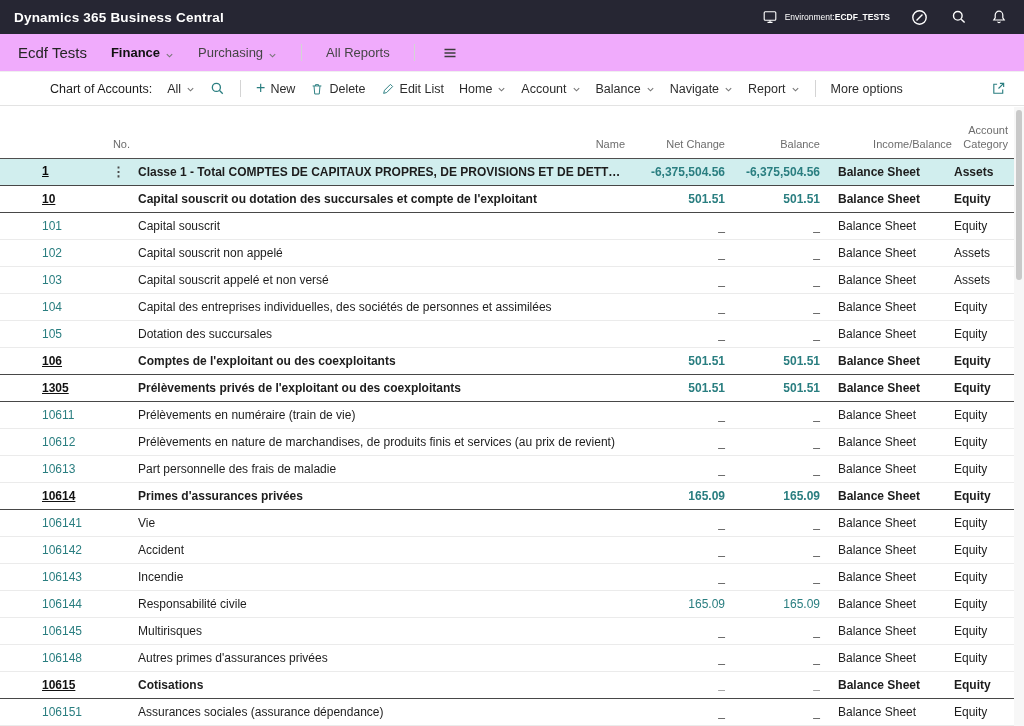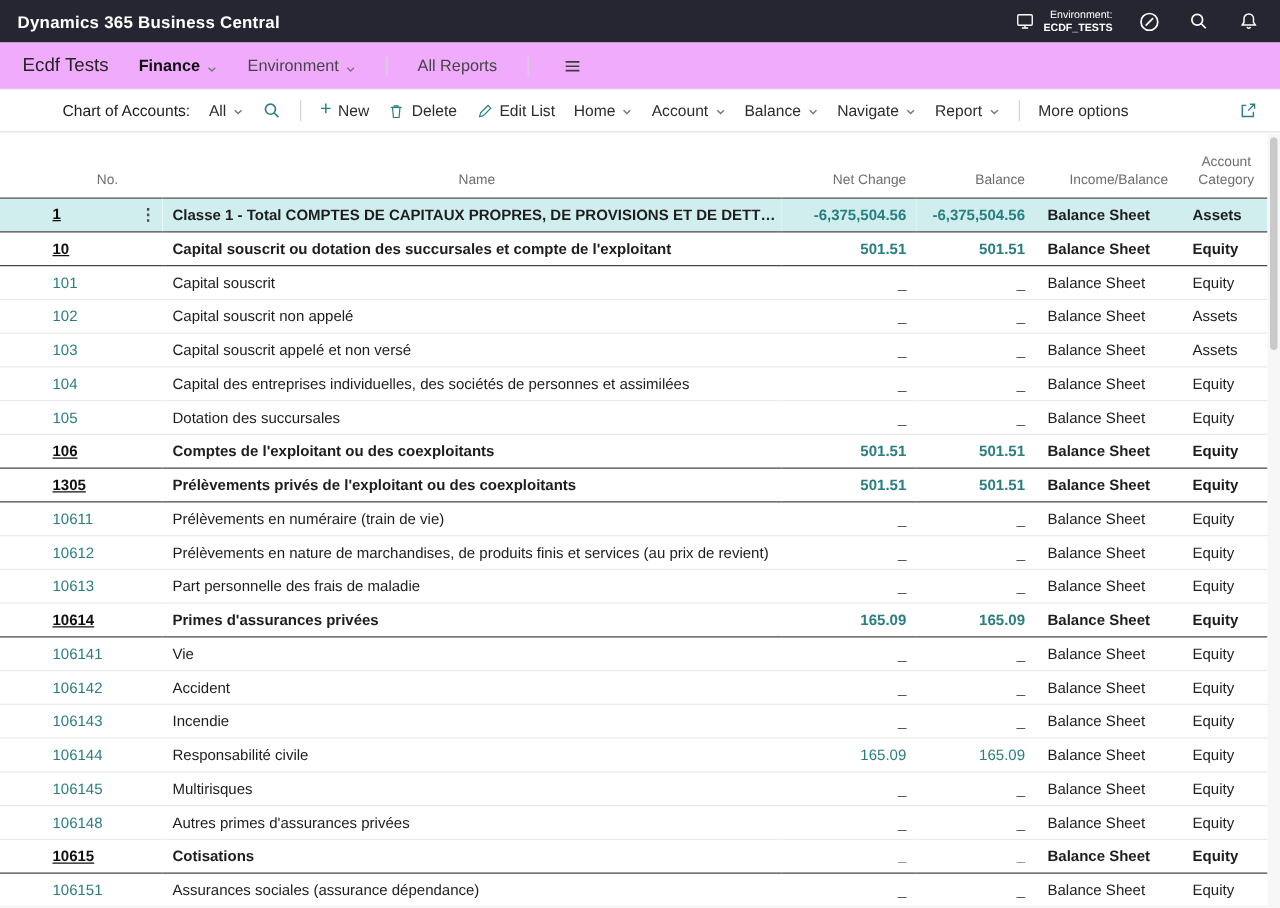--- a/index.html
+++ b/index.html
@@ -12,21 +12,21 @@
     --selected-bg:#d1eeee;
     --topbar-bg:#262633;
   }
 
   
   .topbar{ height:34px; background:var(--topbar-bg); color:#fff;
     display:flex; align-items:center; padding:16px 14px; }
   .topbar-title{ font-size:13.5px; font-weight:bold; letter-spacing:.2px; }
   .topbar-right{ margin-left:auto; display:flex; align-items:center; gap:18px; }
   .env{ display:flex; align-items:center; gap:7px; }
-  .env-text{ display:flex; flex-direction:column; line-height:1.25; font-size:8.5px;text-align:right; }
+  .env-text{ display:flex; flex-direction:row; line-height:1.25; font-size:8.5px; }
   .env-text .env-name{ font-weight:bold; }
   .icon-btn{ width:22px; height:22px; display:flex; align-items:center; justify-content:center; color:#fff; }
   .icon-btn svg, .env svg{ display:block; }
 
   
   .navbar{ height:38px; display:flex; align-items:center; padding:0 18px; gap:24px;
     background:#f0abfc; border-bottom:1px solid #efefef; }
   .company{ font-size:15px; color:#252525; cursor:pointer; }
   .nav-item{ font-size:13px; color:#454545; display:inline-flex; align-items:flex-end; gap:5px; cursor:pointer; }
   .nav-item.active .nav-label{ font-weight:bold; color:#111; }
@@ -40,21 +40,21 @@
   .page-title{ color:#1c1c1c;margin-left:32px; }
   .tb-item{ display:inline-flex; align-items:center; gap:5px; cursor:pointer; white-space:nowrap; }
   .tb-ic{ color:var(--accent); display:inline-flex; }
   .tb-ic.plus{ font-size:16px; line-height:1; font-weight:400; margin-top:-2px; }
   .spacer{ flex:1; }
   .share-btn{ color:var(--accent); display:inline-flex; }
 
   
   .table-wrap{ padding-top:18px; }
   table{ width:1014px; border-collapse:collapse; table-layout:fixed; }
-  th{ font-size:11px; font-weight:normal; color:#6d6d6d; text-align:center;
+  th{ font-size:11px; font-weight:normal; color:#6d6d6d; text-align:right;
       vertical-align:bottom; padding-bottom:6px; height:34px;
       border-bottom:1px solid #4f4f4f; line-height:1.25; }
   td{ font-size:12px; height:27px; border-bottom:1px solid #ebebeb;
       white-space:nowrap; overflow:hidden; text-overflow:ellipsis; color:#1d1d1d; }
   tr.bold td{ font-weight:bold; border-bottom-color:#474747; }
   tr.selected td{ background:var(--selected-bg); }
 
   .c-no{ padding-left:42px; }
   .c-name{ padding-left:8px; }
   .c-num{ text-align:right; padding-right:8px; color:var(--accent); }
@@ -115,21 +115,21 @@
   <span class="company">Ecdf Tests</span>
   <span class="nav-item active">
     <span class="nav-label">Finance</span>
     <span class="chev">
         <svg width="9" height="9" viewBox="0 0 10 10">
           <path d="M2 3.5l3 3 3-3" fill="none" stroke="currentColor" stroke-width="1.2"></path>
         </svg>
       </span>
   </span>
   <span class="nav-item">
-    <span class="nav-label">Environment</span>
+    <span class="nav-label">Purchasing</span>
     <span class="chev">
         <svg width="9" height="9" viewBox="0 0 10 10">
           <path d="M2 3.5l3 3 3-3" fill="none" stroke="currentColor" stroke-width="1.2"></path>
         </svg>
       </span>
   </span>
   <span class="vdiv"></span>
   <span class="nav-item">
     <span class="nav-label">All Reports</span>
   </span>

